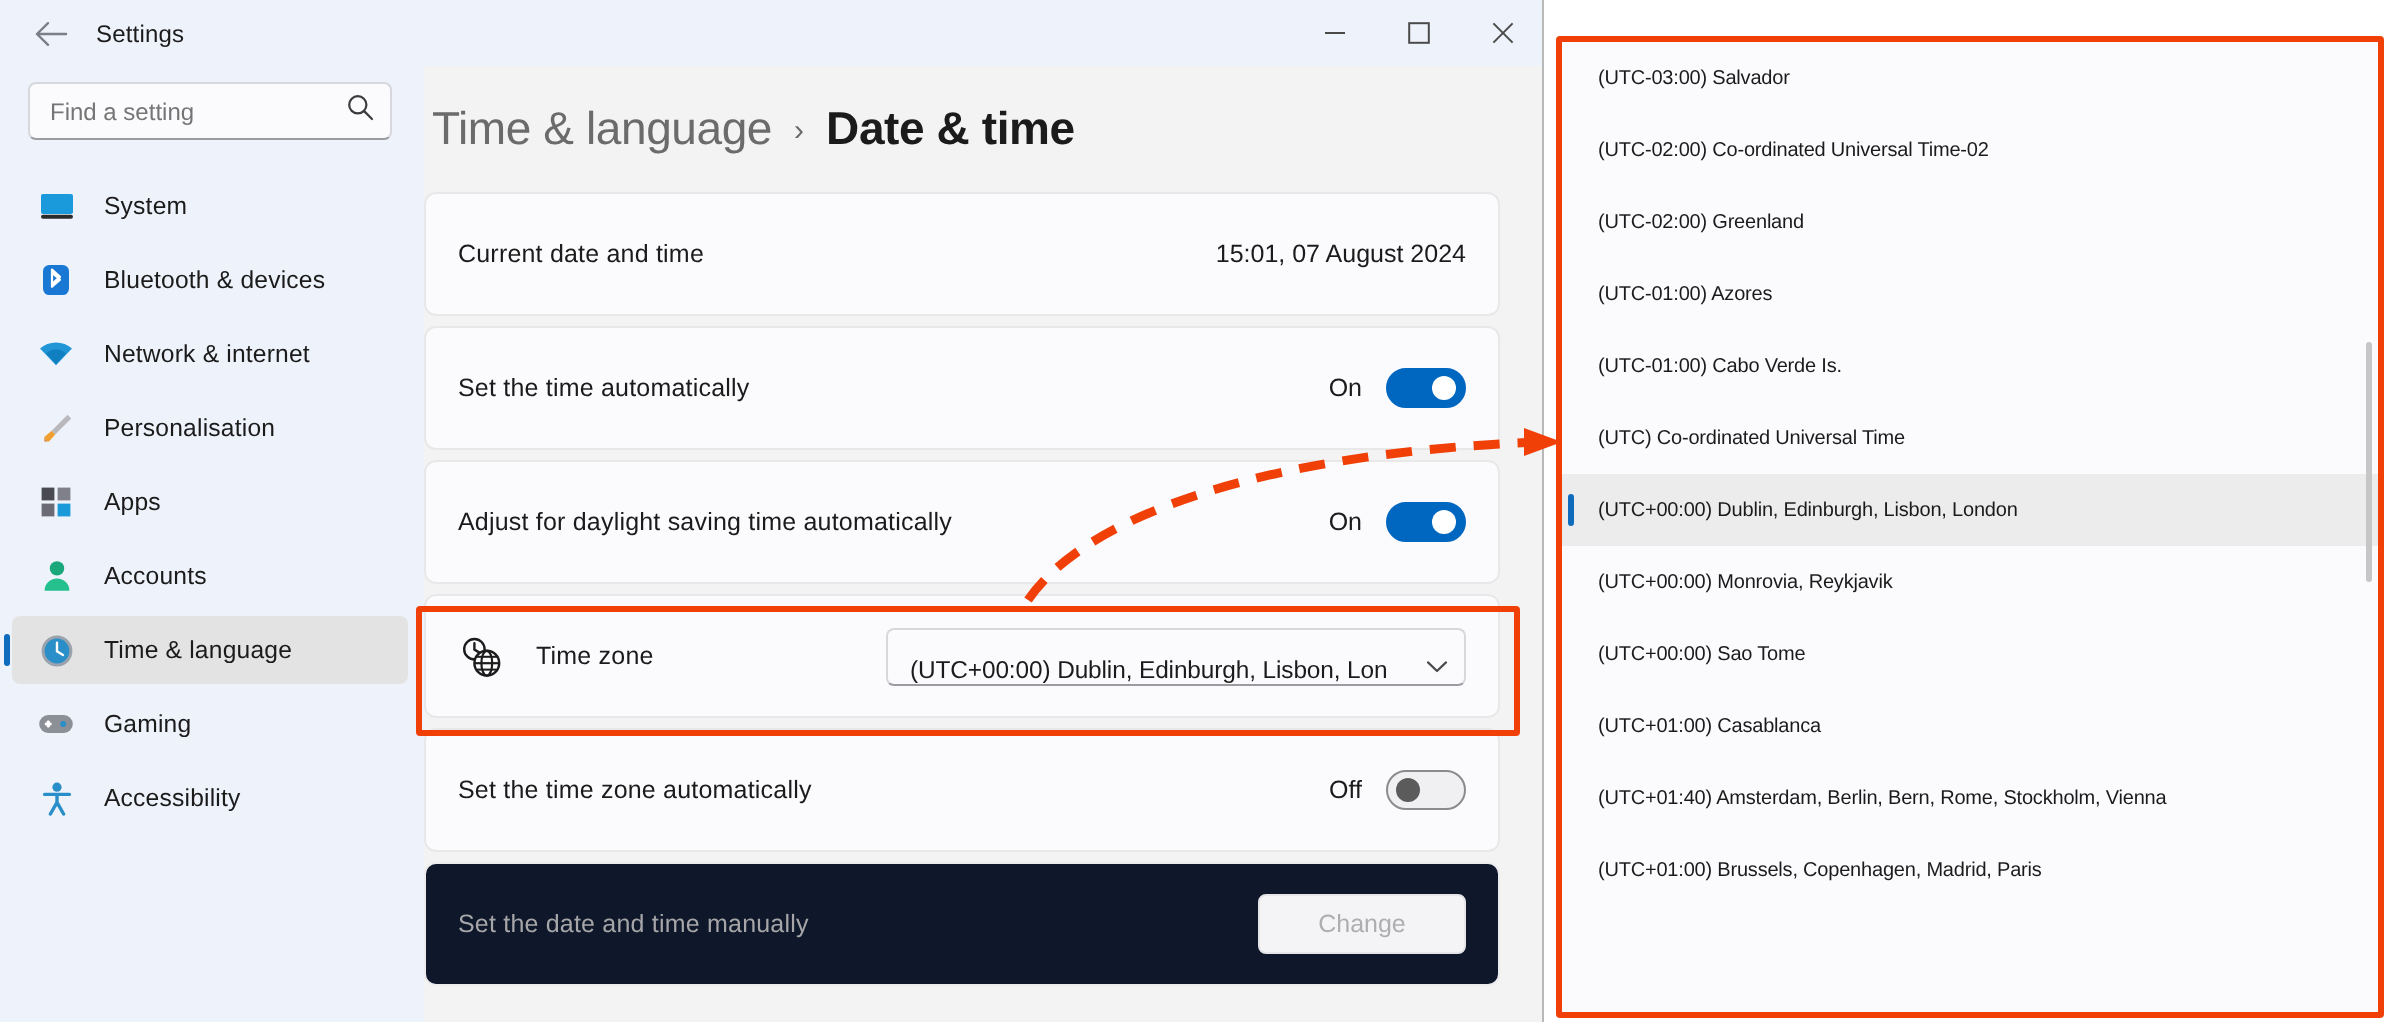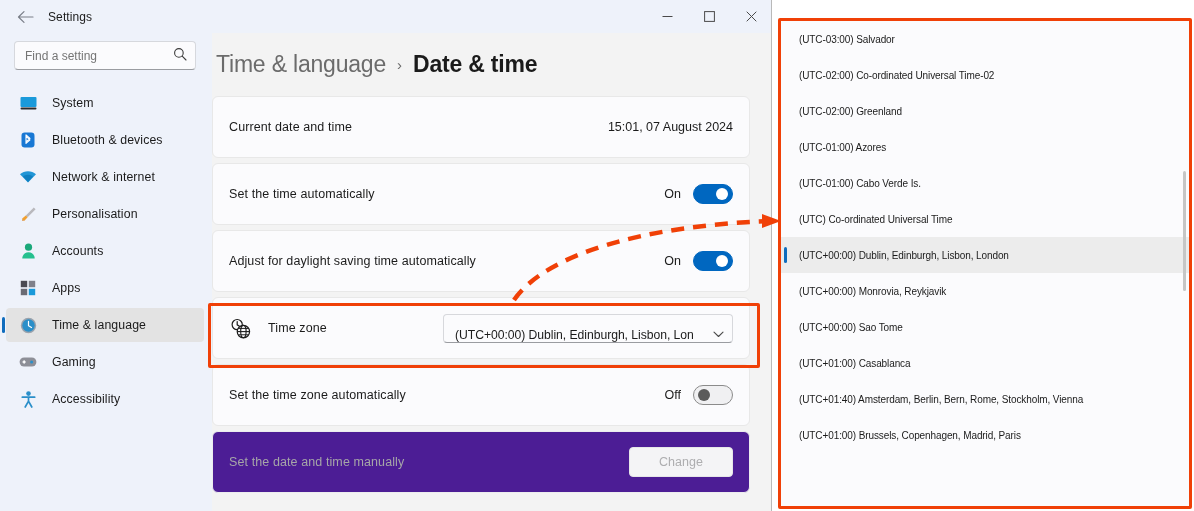--- a/index.html
+++ b/index.html
@@ -90,21 +90,21 @@
   .bc-parent { font-size: 23px; color: #6b6b6b; letter-spacing: -.2px; }
   .bc-sep { font-size: 15px; color: #6b6b6b; margin: 0 11px; position: relative; top: -2px; }
   .bc-current { font-size: 23px; color: #1b1b1b; font-weight: bold; letter-spacing: -.2px; }
 
   #cards { margin-top: 18px; padding-right: 22px; }
   .card {
     background: #fbfbfd; border: 1px solid #e8e8e8; border-radius: 6px;
     height: 62px; display: flex; align-items: center; padding: 0 16px;
     margin-bottom: 5px; position: relative;
   }
-  .card.disabled { background: #4c1d95; border-color: #ececee; gap: 21px; }
+  .card.disabled { background: #0f172a; border-color: #ececee; gap: 21px; }
   .card-label { font-size: 12.5px; color: #1b1b1b; letter-spacing: .1px; }
   .card.disabled .card-label { color: #a6a6a8; }
   .card-right { margin-left: auto; display: flex; align-items: center; }
   .card-value { font-size: 12.5px; color: #1b1b1b; }
 
   .tz-icon { width: 22px; height: 22px; margin-right: 17px; flex: none; display: flex; align-items: center; justify-content: center; }
 
   
   .toggle-state { font-size: 12.5px; color: #1b1b1b; margin-right: 12px; }
   .toggle { width: 40px; height: 20px; border-radius: 10px; position: relative; flex: none; }
@@ -256,38 +256,38 @@
               <path d="M13.8 1.4l1.8 1.8-8 8-1.8-1.8 8-8z" fill="#b9b9bd"></path>
               <path d="M5.8 9.4l1.8 1.8-3.1 3.6-1.6-.7-.7-1.6 3.6-3.1z" fill="#f0a030"></path>
               <path d="M2.2 12.5l.7 1.6 1.6.7-2.3 0 0-2.3z" fill="#d47d1e"></path>
             </svg>
           </span>
           <span class="nav-label">Personalisation</span>
         </div>
 
         <div class="nav-item">
           <span class="nav-icon">
-            <svg width="15" height="16" viewBox="0 0 15 16">
-              <circle cx="7.5" cy="4.2" r="3.6" fill="#1aa87a"></circle>
-              <path d="M1.3 15.4c0-3.6 2.8-6.1 6.2-6.1s6.2 2.5 6.2 6.1H1.3z" fill="#25c08e"></path>
-            </svg>
-          </span>
-          <span class="nav-label">Accounts</span>
-        </div>
-
-        <div class="nav-item">
-          <span class="nav-icon">
             <svg width="16" height="16" viewBox="0 0 16 16">
               <rect x="0.8" y="0.8" width="6.4" height="6.4" fill="#4a4a52"></rect>
               <rect x="8.8" y="0.8" width="6.4" height="6.4" fill="#7f8089"></rect>
               <rect x="0.8" y="8.8" width="6.4" height="6.4" fill="#6a6b74"></rect>
               <rect x="8.8" y="8.8" width="6.4" height="6.4" fill="#1a9ada"></rect>
             </svg>
           </span>
           <span class="nav-label">Apps</span>
+        </div>
+
+        <div class="nav-item">
+          <span class="nav-icon">
+            <svg width="15" height="16" viewBox="0 0 15 16">
+              <circle cx="7.5" cy="4.2" r="3.6" fill="#1aa87a"></circle>
+              <path d="M1.3 15.4c0-3.6 2.8-6.1 6.2-6.1s6.2 2.5 6.2 6.1H1.3z" fill="#25c08e"></path>
+            </svg>
+          </span>
+          <span class="nav-label">Accounts</span>
         </div>
 
         <div class="nav-item selected">
           <span class="nav-icon">
             <svg width="17" height="17" viewBox="0 0 17 17">
               <circle cx="8.5" cy="8.5" r="7.7" fill="#9aa3ad"></circle>
               <circle cx="8.5" cy="8.5" r="6.2" fill="#2a8fc9"></circle>
               <path d="M8.5 4.4v4.3l3 1.8" stroke="#fff" stroke-width="1.2" fill="none" stroke-linecap="round"></path>
             </svg>
           </span>

